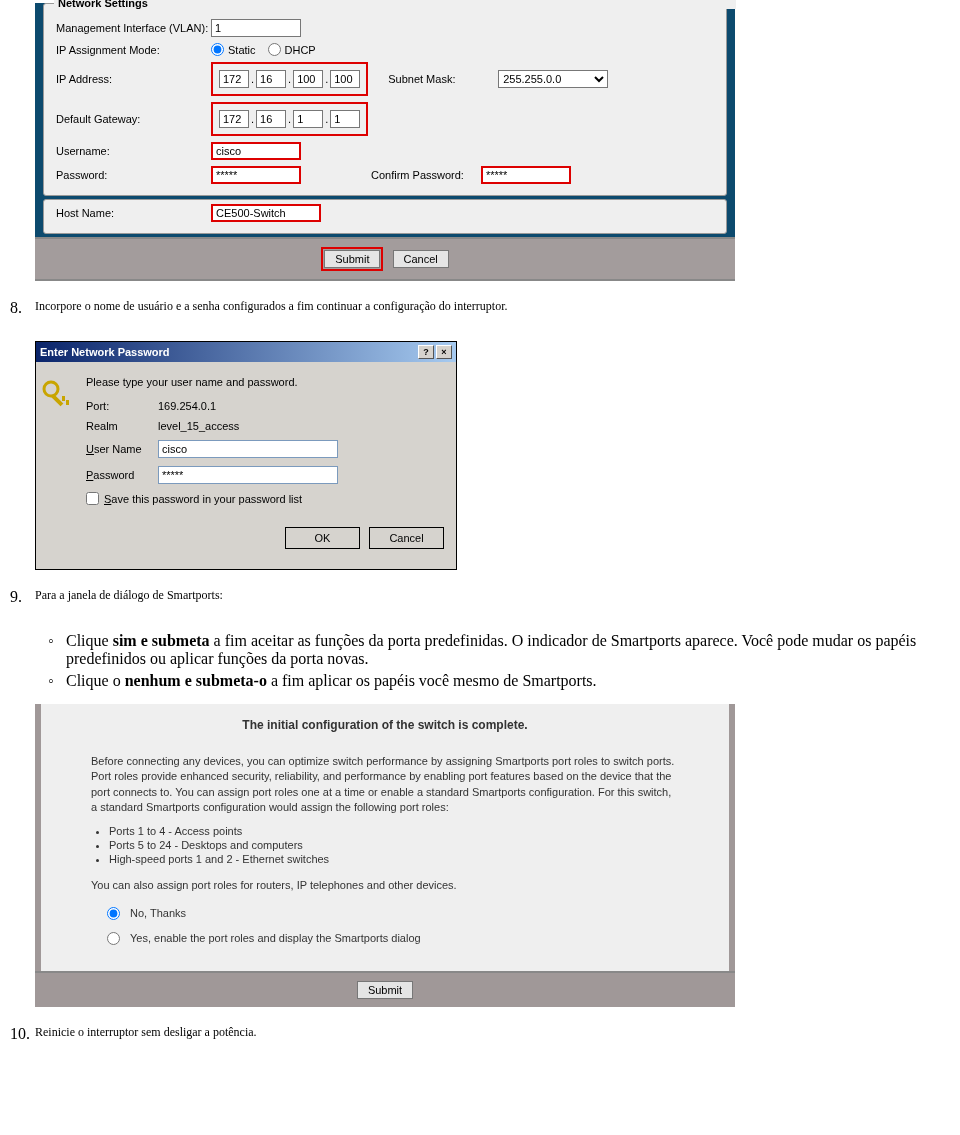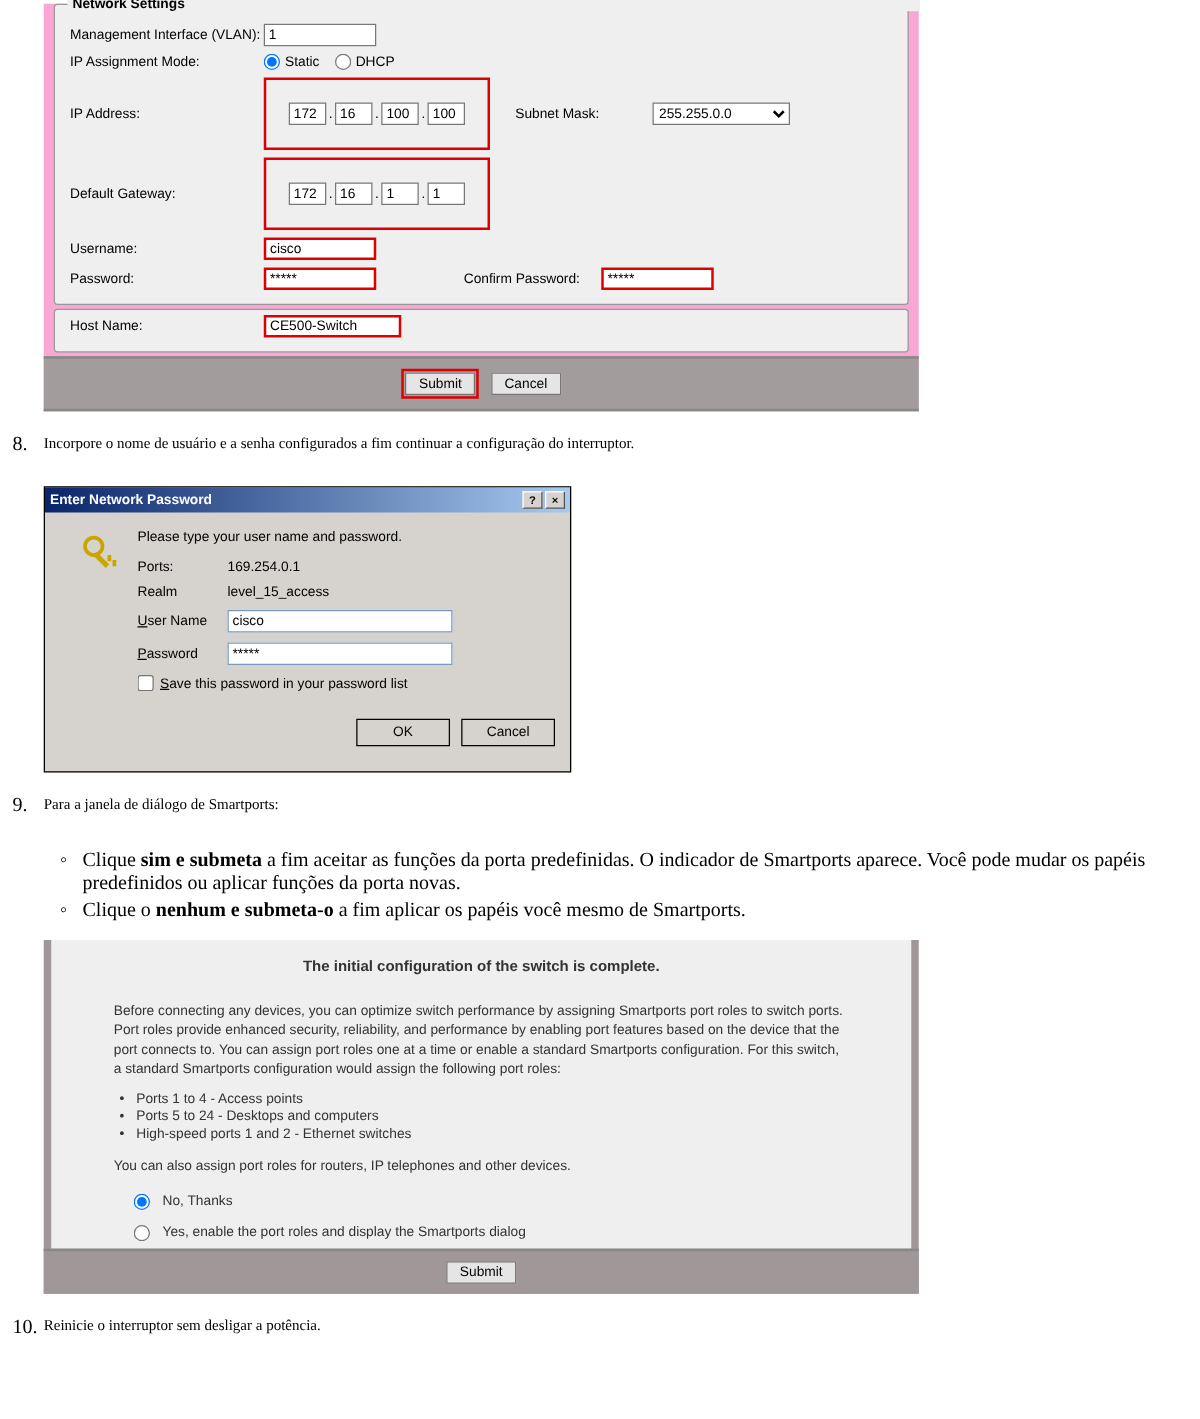--- a/index.html
+++ b/index.html
@@ -1,57 +1,57 @@
 <!DOCTYPE html>
 <html><head>
 <meta charset="utf-8">
 <style>
   * { box-sizing: border-box; margin: 0; padding: 0; }
   body { font-family: "Times New Roman", serif; font-size: 16px; background: #fff; width: 960px; }
   
   .screenshot { font-family: Tahoma, Arial, sans-serif; font-size: 11px; }
   
   
-  .form-panel { background: #f9a8d4; padding: 0; margin-left: 35px; width: 700px; }
+  .form-panel { background: #0c4a6e; padding: 0; margin-left: 35px; width: 700px; }
   .fieldset-box { background: #efefef; border: 1px solid #999; margin: 3px 8px; border-radius: 3px; padding-bottom: 8px; position: relative; }
   .fieldset-box legend { position: relative; top: -7px; left: 10px; background: #efefef; padding: 0 4px; font-weight: bold; font-size: 11px; }
   .form-row { display: flex; align-items: center; padding: 3px 12px; }
   .form-label { width: 155px; font-size: 11px; color: #000; }
   .form-label2 { width: 110px; font-size: 11px; margin-left: 20px; }
   .text-input { border: 1px solid #777; background: #fff; font-size: 11px; height: 18px; padding: 1px 3px; font-family: inherit; }
   .ip-part { width: 30px; text-align: left; }
   .ip-sep { padding: 0 2px; }
   .select-input { border: 1px solid #777; background: #fff; height: 18px; font-size: 11px; }
   .redbox { border: 2px solid #d00; }
-  .redbox-wrap { border: 2px solid #d00; padding: 18px; display: inline-flex; align-items: center; }
+  .redbox-wrap { border: 2px solid #d00; padding: 6px; display: inline-flex; align-items: center; }
   .button-bar { background: #a39c9c; text-align: center; padding: 8px; border-top: 2px solid #888; border-bottom: 2px solid #888; }
   .btn { background: #e5e5e5; border: 1px solid #777; padding: 2px 10px; font-size: 11px; font-family: inherit; cursor: pointer; }
   .btn-redwrap { border: 2px solid #d00; display: inline-block; padding: 1px; }
   
   
   .dialog { width: 422px; border: 1px solid #000; background: #d6d3ce; margin-left: 35px; }
   .title-bar { background: linear-gradient(to right, #0a246a, #a6caf0); color: #fff; padding: 3px 4px; display: flex; align-items: center; font-size: 11px; font-weight: bold; }
   .title-bar-text { flex: 1; }
   .title-btn { width: 16px; height: 14px; background: #d6d3ce; border: 1px solid #fff; border-right-color: #555; border-bottom-color: #555; font-size: 9px; display: inline-flex; align-items: center; justify-content: center; margin-left: 2px; cursor: pointer; color: #000; }
-  .dialog-body { padding: 14px 12px 12px 28px; display: flex; }
+  .dialog-body { padding: 14px 12px 12px 4px; display: flex; }
   .key-icon { width: 32px; height: 32px; margin-right: 14px; margin-top: 2px; }
   .dialog-content { flex: 1; }
   .dialog-text { font-size: 11px; margin-bottom: 12px; }
   .dlg-row { display: flex; align-items: center; margin-bottom: 8px; font-size: 11px; }
   .dlg-label { width: 72px; }
   .dlg-value { }
   .dlg-input { border: 1px solid #7b9abd; background: #fff; height: 18px; width: 180px; padding: 1px 3px; font-size: 11px; font-family: inherit; }
   .dlg-checkbox { margin-right: 5px; }
   .dlg-buttons { text-align: right; padding: 2px 12px 20px; }
   .dlg-btn { width: 75px; height: 22px; background: #d6d3ce; border: 1px solid #000; font-size: 11px; font-family: inherit; cursor: pointer; margin-left: 6px; }
   .underline { text-decoration: underline; }
   
   
   .sp-panel { background: #a09898; margin-left: 35px; width: 700px; }
-  .sp-body { background: #efefef; margin: 0 6px; padding: 14px 50px 0 50px; font-size: 11px; color: #333; }
+  .sp-body { background: #efefef; margin: 0 6px; padding: 14px 50px 20px 50px; font-size: 11px; color: #333; }
   .sp-title { text-align: center; font-weight: bold; font-size: 12px; margin-bottom: 22px; }
   .sp-text { line-height: 1.4; margin-bottom: 8px; }
   .sp-list { list-style: disc; margin: 6px 0 12px 18px; }
   .sp-list li { padding: 1px 0; }
   .sp-radio-row { display: flex; align-items: center; padding: 6px 0 6px 16px; }
   .sp-radio-row input { margin-right: 10px; }
   .sp-btnbar { text-align: center; padding: 8px; background: #a09898; border-top: 2px solid #888; }
   
   
   .doc-list { list-style: none; margin: 18px 0; }
@@ -151,21 +151,21 @@
   <div class="dialog-body">
     <svg class="key-icon" viewBox="0 0 32 32">
       <circle cx="11" cy="11" r="7" fill="none" stroke="#c9a500" stroke-width="3"></circle>
       <rect x="15" y="15" width="4" height="14" fill="#c9a500" transform="rotate(-45 17 22)"></rect>
       <rect x="22" y="18" width="3" height="5" fill="#c9a500"></rect>
       <rect x="26" y="22" width="3" height="5" fill="#c9a500"></rect>
     </svg>
     <div class="dialog-content">
       <div class="dialog-text">Please type your user name and password.</div>
       <div class="dlg-row">
-        <span class="dlg-label">Ports:</span>
+        <span class="dlg-label">Port:</span>
         <span class="dlg-value">169.254.0.1</span>
       </div>
       <div class="dlg-row">
         <span class="dlg-label">Realm</span>
         <span class="dlg-value">level_15_access</span>
       </div>
       <div class="dlg-row">
         <span class="dlg-label"><span class="underline">U</span>ser Name</span>
         <input class="dlg-input redbox" value="cisco" style="">
       </div>

